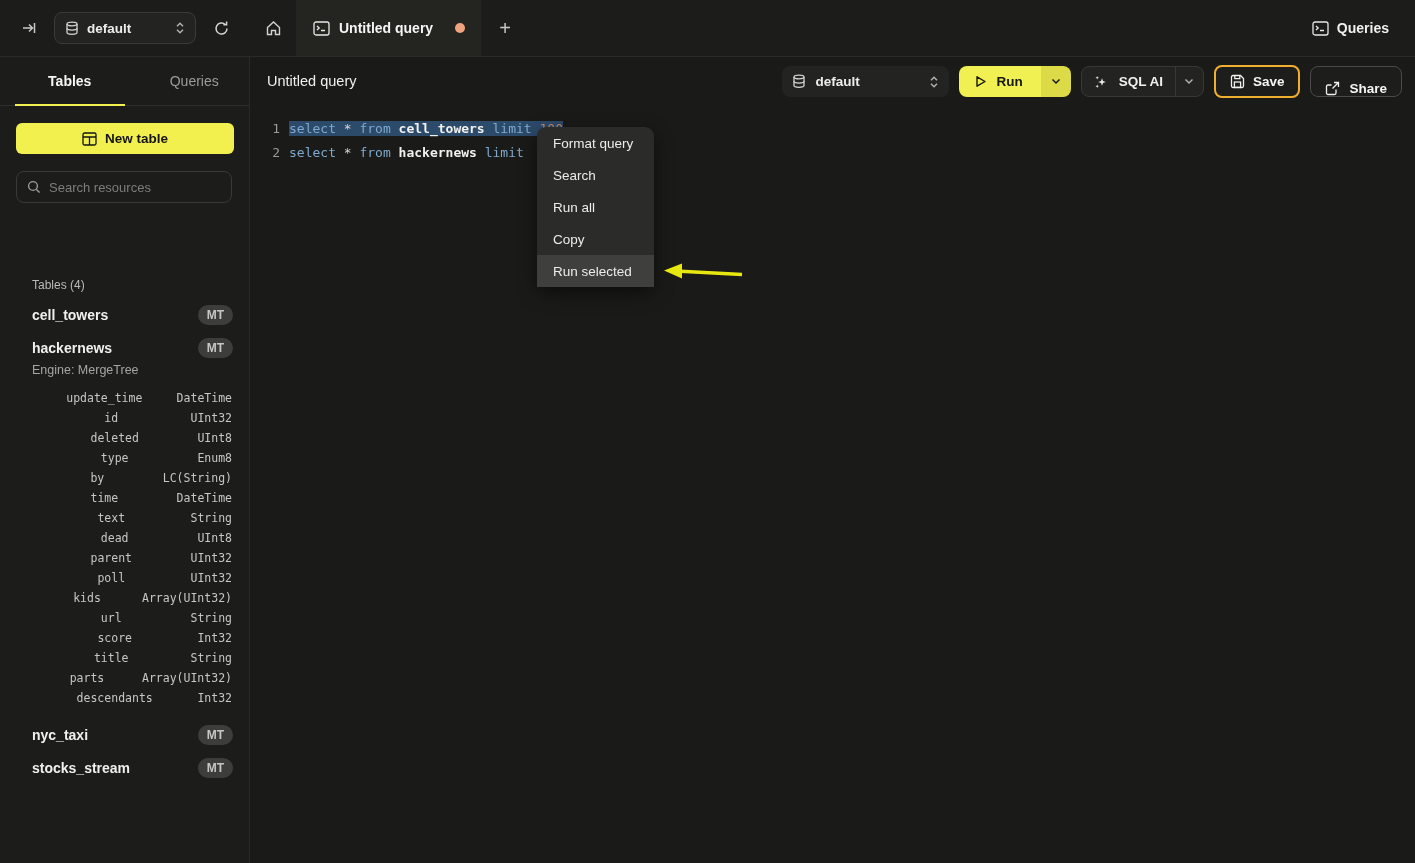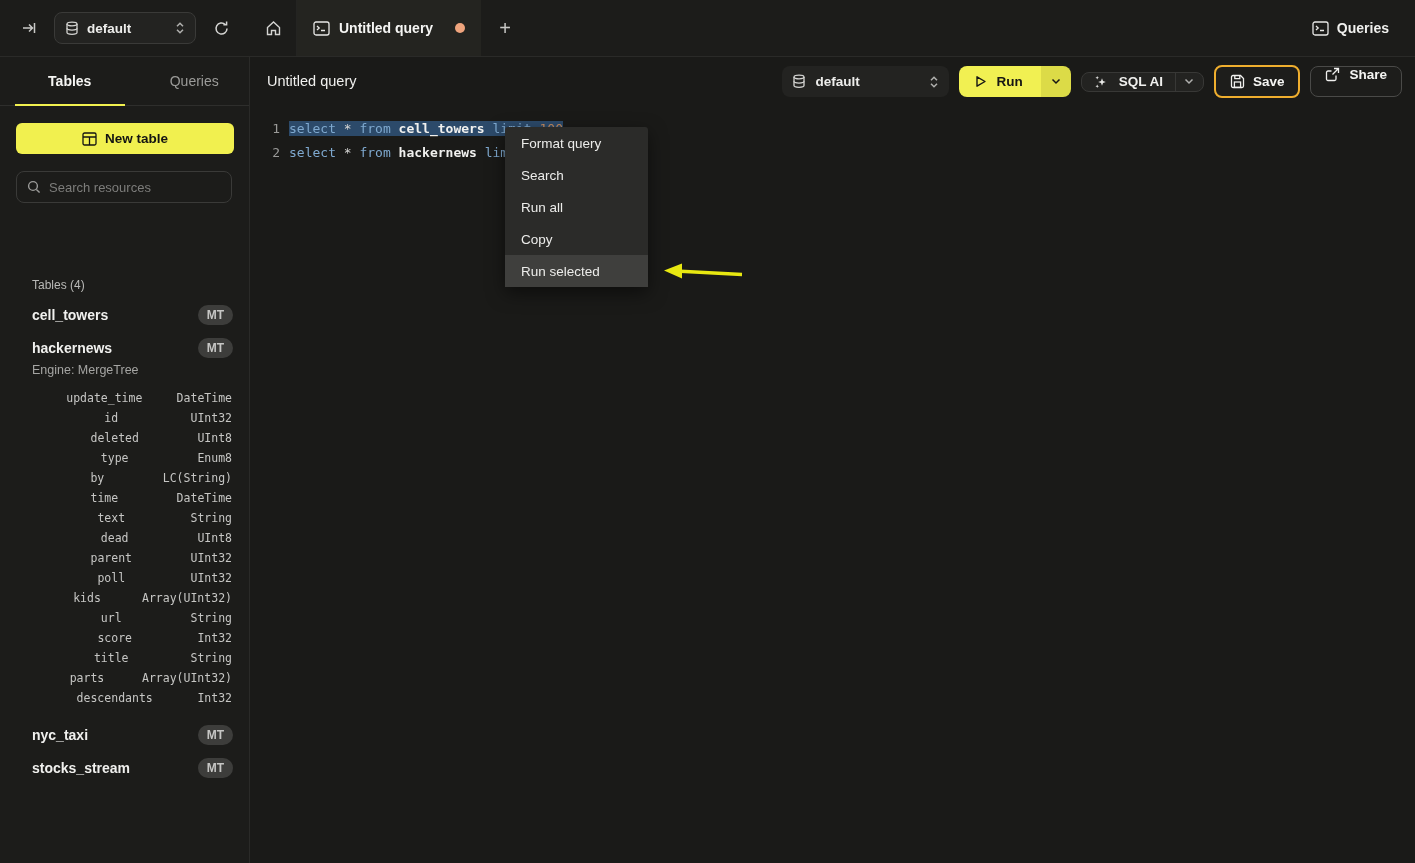--- a/index.html
+++ b/index.html
@@ -75,48 +75,48 @@
   .tb-select { height:31px; width:167px; display:flex; align-items:center; gap:9px; padding:0 10px;
                background:#232321; border:1px solid #35353
 3; border-radius:8px; cursor:pointer; }
   .tb-select .lbl { flex:1; font-size:13.5px; font-weight:600; color:#ededeb; }
 
   .run-btn { height:31px; display:flex; align-items:stretch; border-radius:8px; overflow:hidden; cursor:pointer; }
   .run-main { background:#f1f052; display:flex; align-items:center; gap:9px; padding:0 18px 0 15px; }
   .run-main .lbl { font-size:13.5px; font-weight:600; color:#161614; }
   .run-caret { width:30px; background:#dcdb47; display:flex; align-items:center; justify-content:center; }
 
-  .sqlai-btn { height:20px; display:flex; align-items:stretch; background:#232321;
+  .sqlai-btn { height:31px; display:flex; align-items:stretch; background:#232321;
                border:1px solid #383836; border-radius:8px; overflow:hidden; cursor:pointer; }
   .sqlai-main { display:flex; align-items:center; gap:9px; padding:0 12px; }
   .sqlai-main .lbl { font-size:13.5px; font-weight:600; color:#f0f0ee; }
   .sqlai-caret { width:28px; display:flex; align-items:center; justify-content:center; border-left:1px solid #383836; }
 
   .save-btn { height:33px; display:flex; align-items:center; gap:8px; padding:0 14px;
               background:#1d1d1b; border:2px solid #efae2e; border-radius:8px; cursor:pointer; }
   .save-btn .lbl { font-size:13.5px; font-weight:600; color:#f5f5f3; }
-  .share-btn { height:31px; display:flex; align-items:flex-start; gap:9px; padding:0 14px;
+  .share-btn { height:31px; display:flex; align-items:flex-end; gap:9px; padding:0 14px;
                background:#1d1d1b; border:1px solid #4a4a48; border-radius:8px; cursor:pointer; }
   .share-btn .lbl { font-size:13.5px; font-weight:600; color:#f5f5f3; }
 
   
   .editor { position:absolute; left:0; top:48px; right:0; bottom:0; cursor:text; }
   .code-line { position:absolute; left:0; height:24px; display:flex; align-items:center;
                font-family:"DejaVu Sans Mono", monospace; font-size:13px; }
   .gutter { width:30px; text-align:right; color:#9a9a98; flex:none; padding-right:0; }
   .code { margin-left:9px; white-space:pre; }
   .code.selected { background:#2c4a6a; }
   .tok-kw { color:#7fa9cf; }
   .tok-pl { color:#d6d6d4; }
   .tok-tbl { color:#f0f0ee; font-weight:700; }
   .tok-num { color:#c98e61; }
 
   
-  .ctx-menu { position:absolute; left:505px; top:127px; width:143px; background:#2b2b29;
-              border-radius:3px; box-shadow:0 6px 18px rgba(0,0,0,.5); padding:0; z-index:20; }
+  .ctx-menu { position:absolute; left:537px; top:127px; width:117px; background:#2b2b29;
+              border-radius:9px; box-shadow:0 6px 18px rgba(0,0,0,.5); padding:0; z-index:20; }
   .ctx-item { height:32px; display:flex; align-items:center; padding:0 16px;
               font-size:13.5px; color:#ececea; cursor:pointer; white-space:nowrap; }
   .ctx-item.highlight { background:#3f3f3d; }
 
   .annot-arrow { position:absolute; left:0; top:0; z-index:30; pointer-events:none; }
 </style>
 </head>
 <body>
 
 <div class="topbar">

